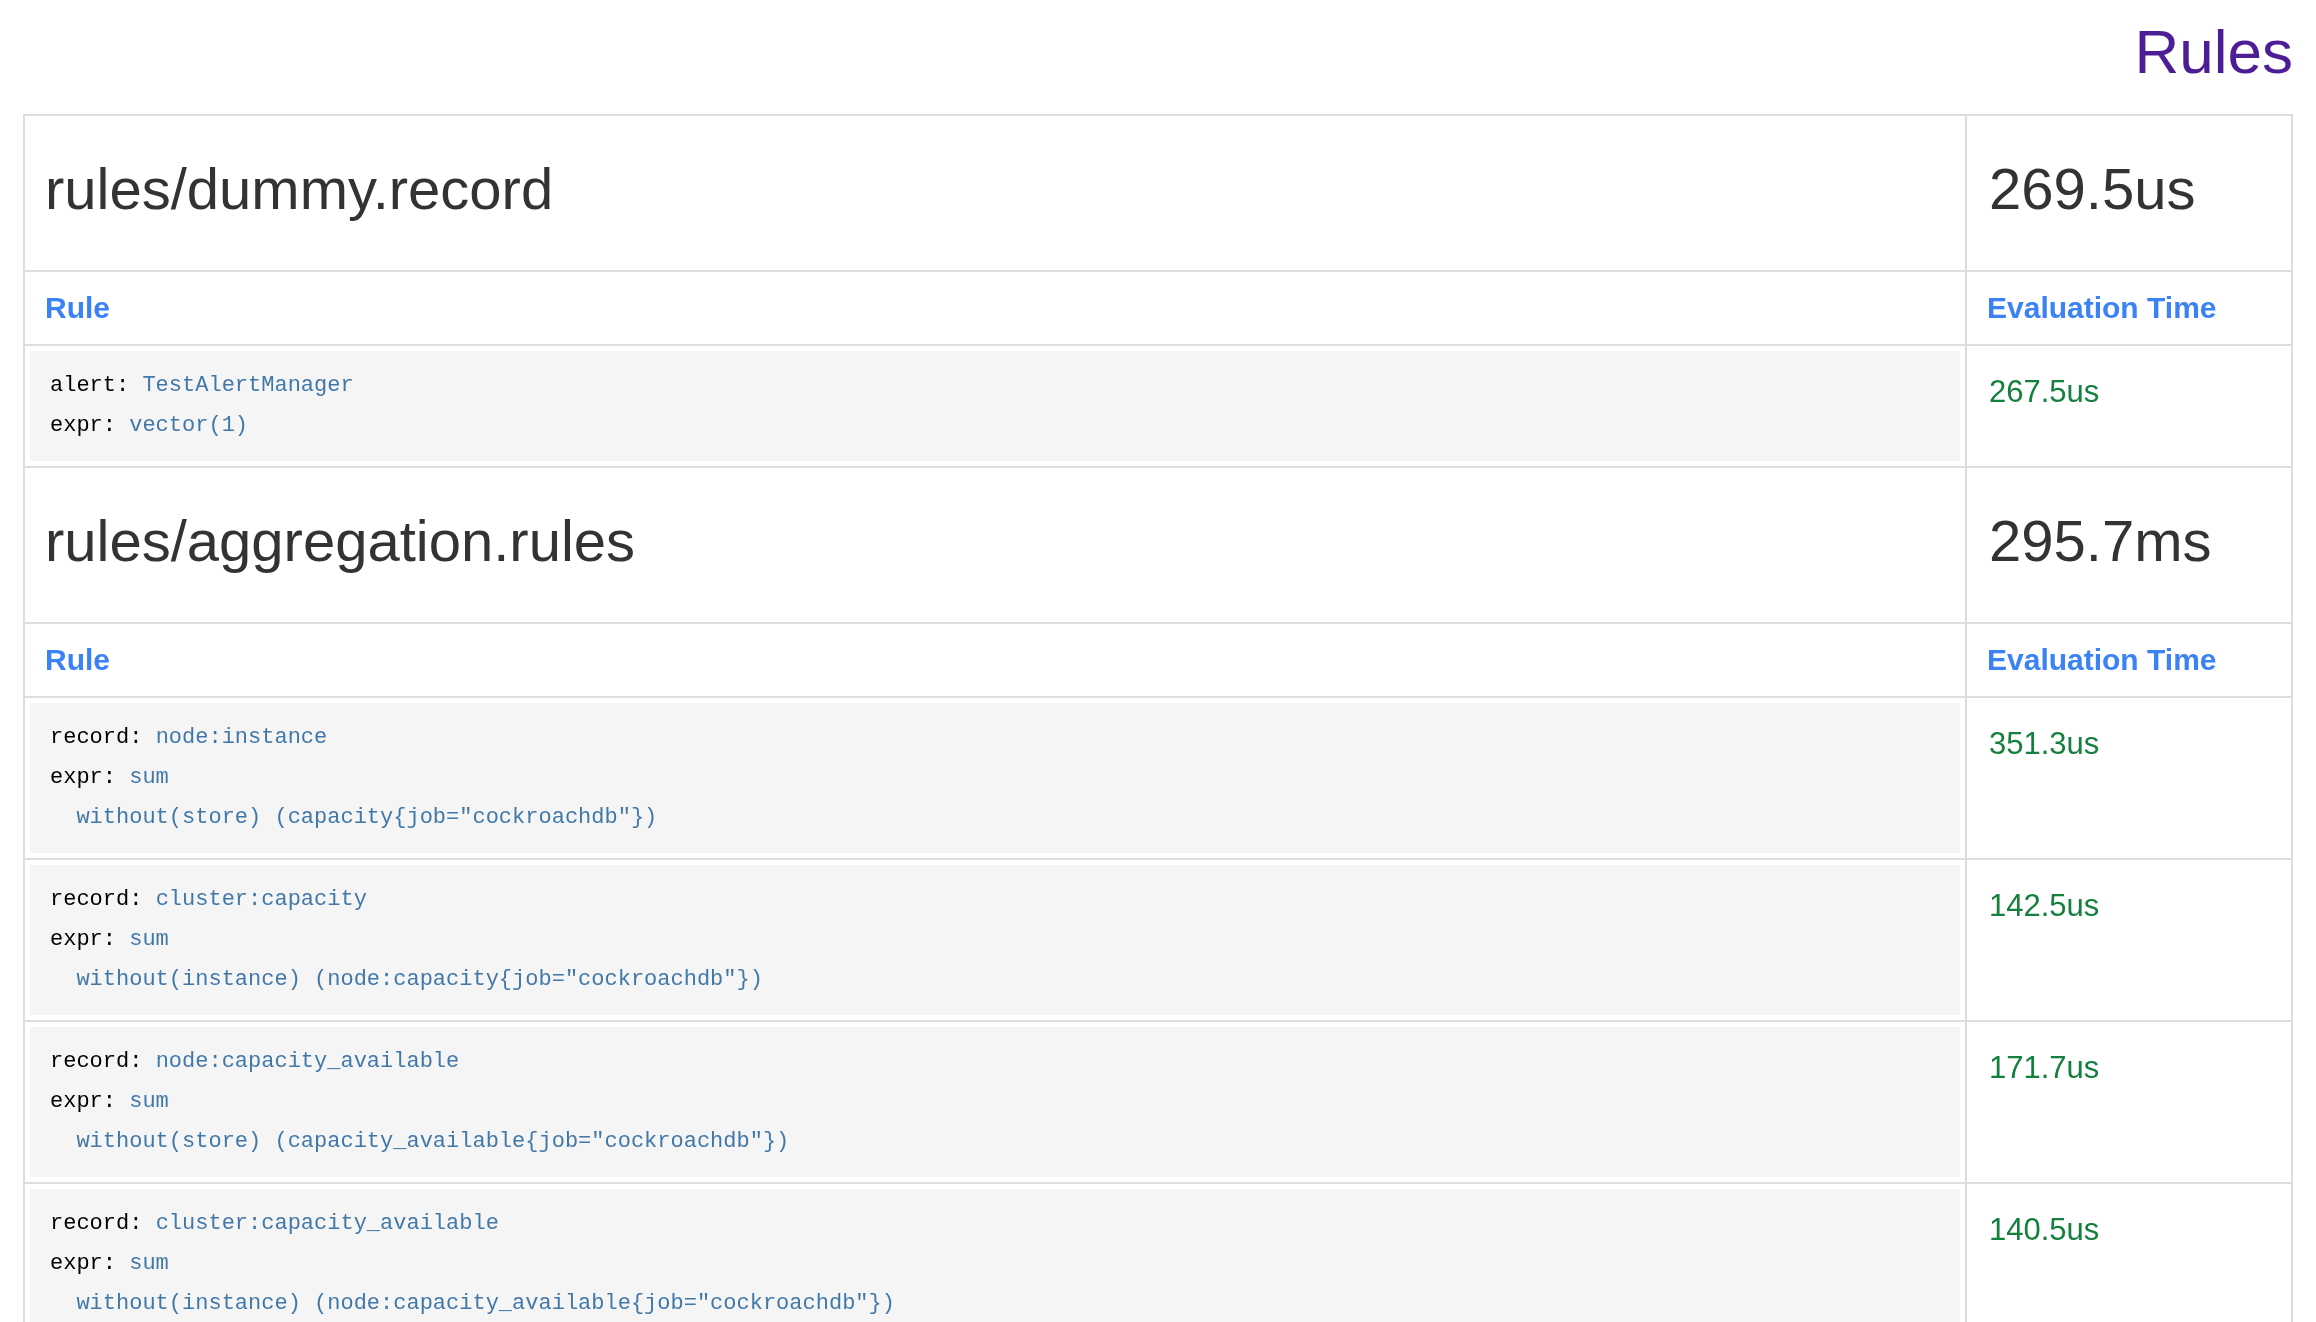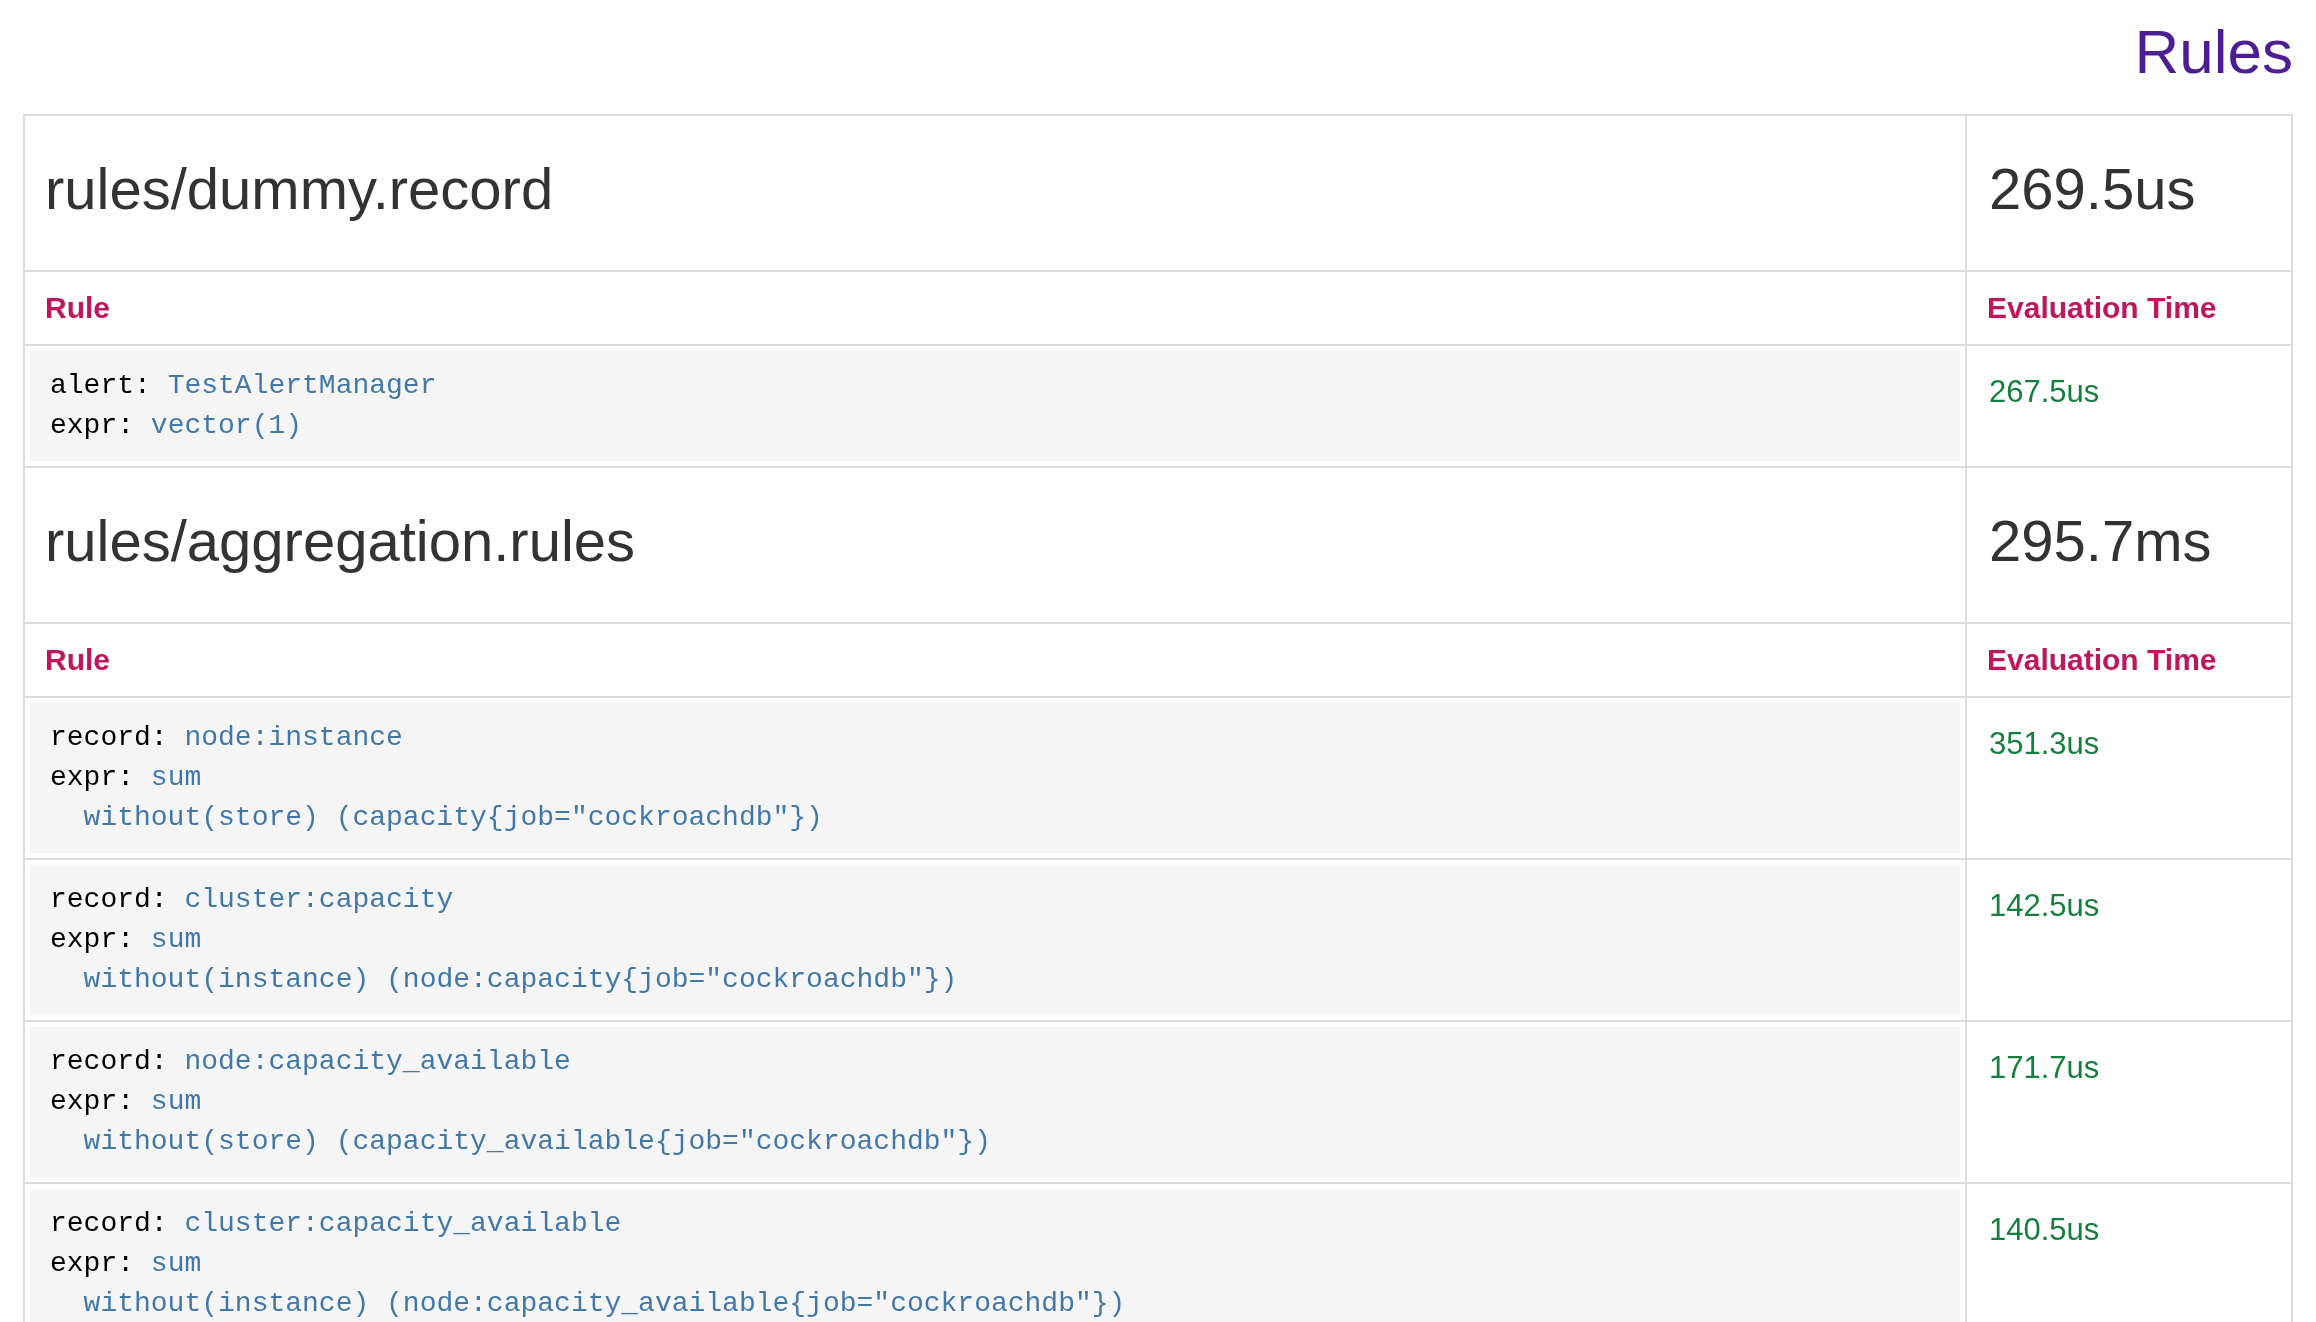--- a/index.html
+++ b/index.html
@@ -49,31 +49,31 @@
     font-weight: 500;
     line-height: 70px;
     color: #333;
     white-space: nowrap;
   }
   td.col-header-cell {
     padding: 19px 20px;
     font-size: 30px;
     font-weight: bold;
     line-height: 34px;
-    color: #be185d;
+    color: #3b82f6;
   }
   td.rule-cell {
     padding: 5px;
   }
   .rule-pre {
     margin: 0;
     background: #f5f5f5;
     padding: 15px 20px;
     font-family: "Liberation Mono", monospace;
-    font-size: 28px;
+    font-size: 22px;
     line-height: 40px;
     color: #000;
     white-space: pre;
   }
   .code-line { display: block; }
   a.rule-link {
     color: #4278a8;
     text-decoration: none;
     cursor: pointer;
   }

